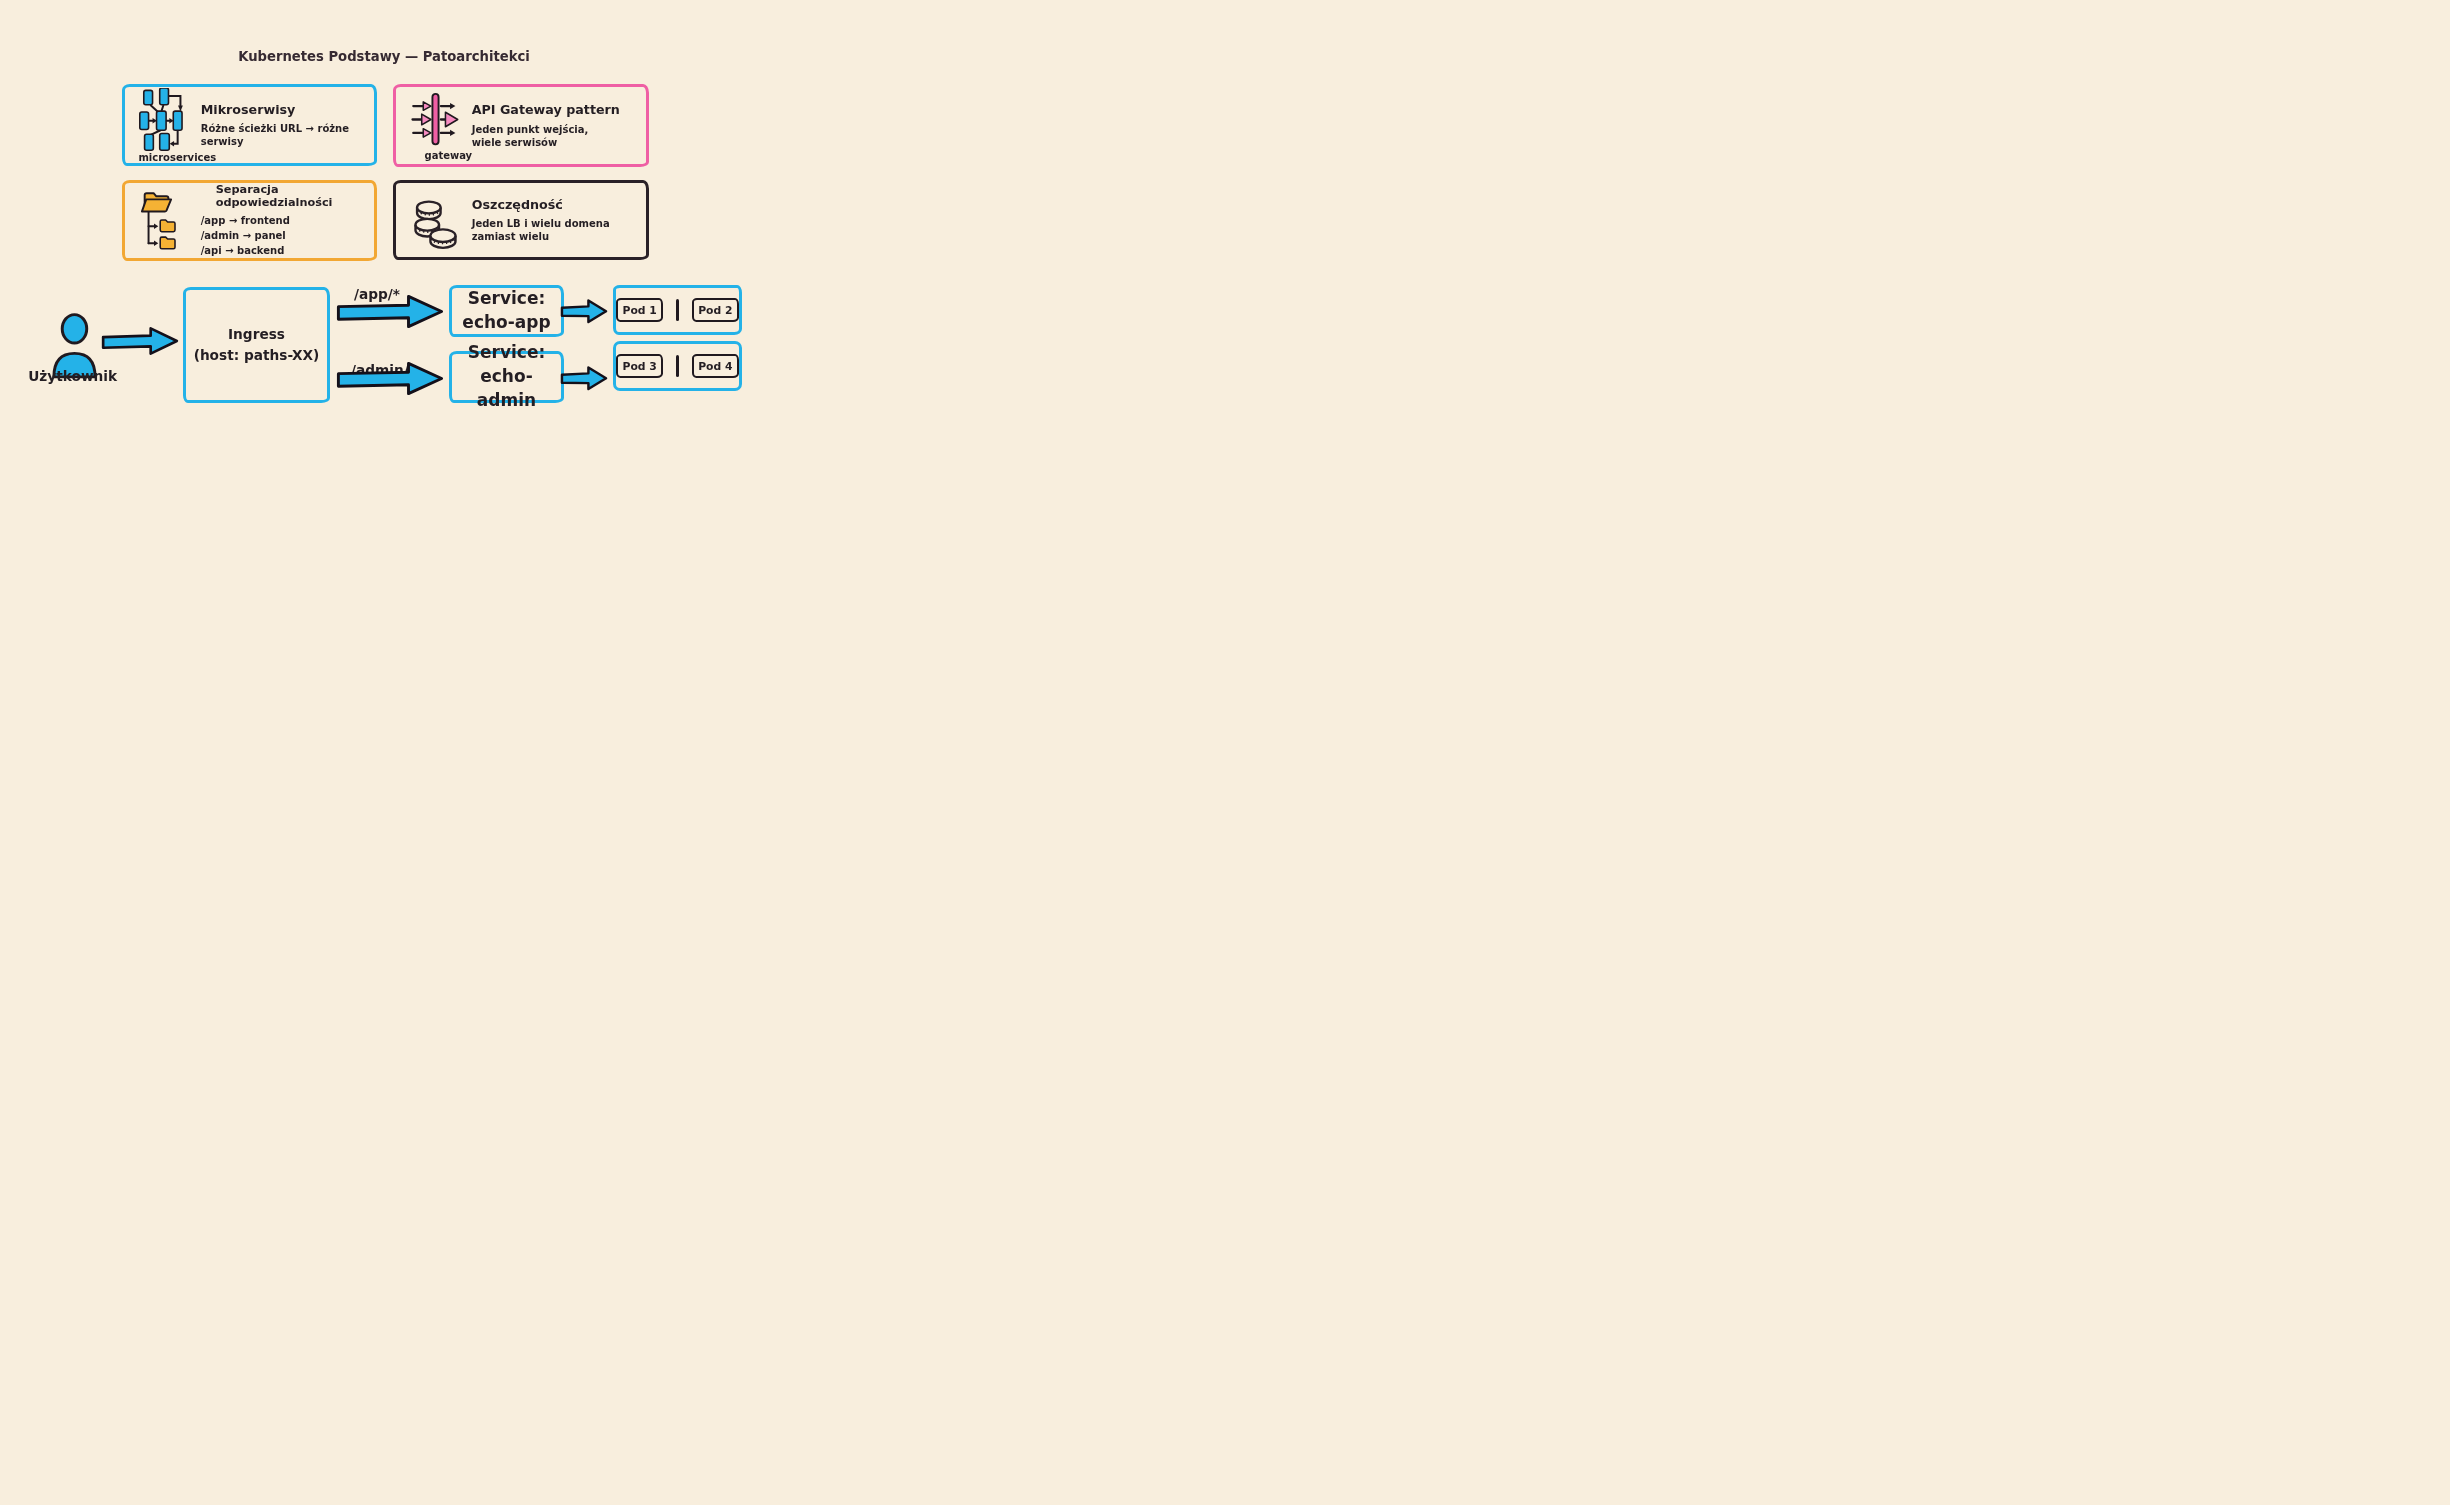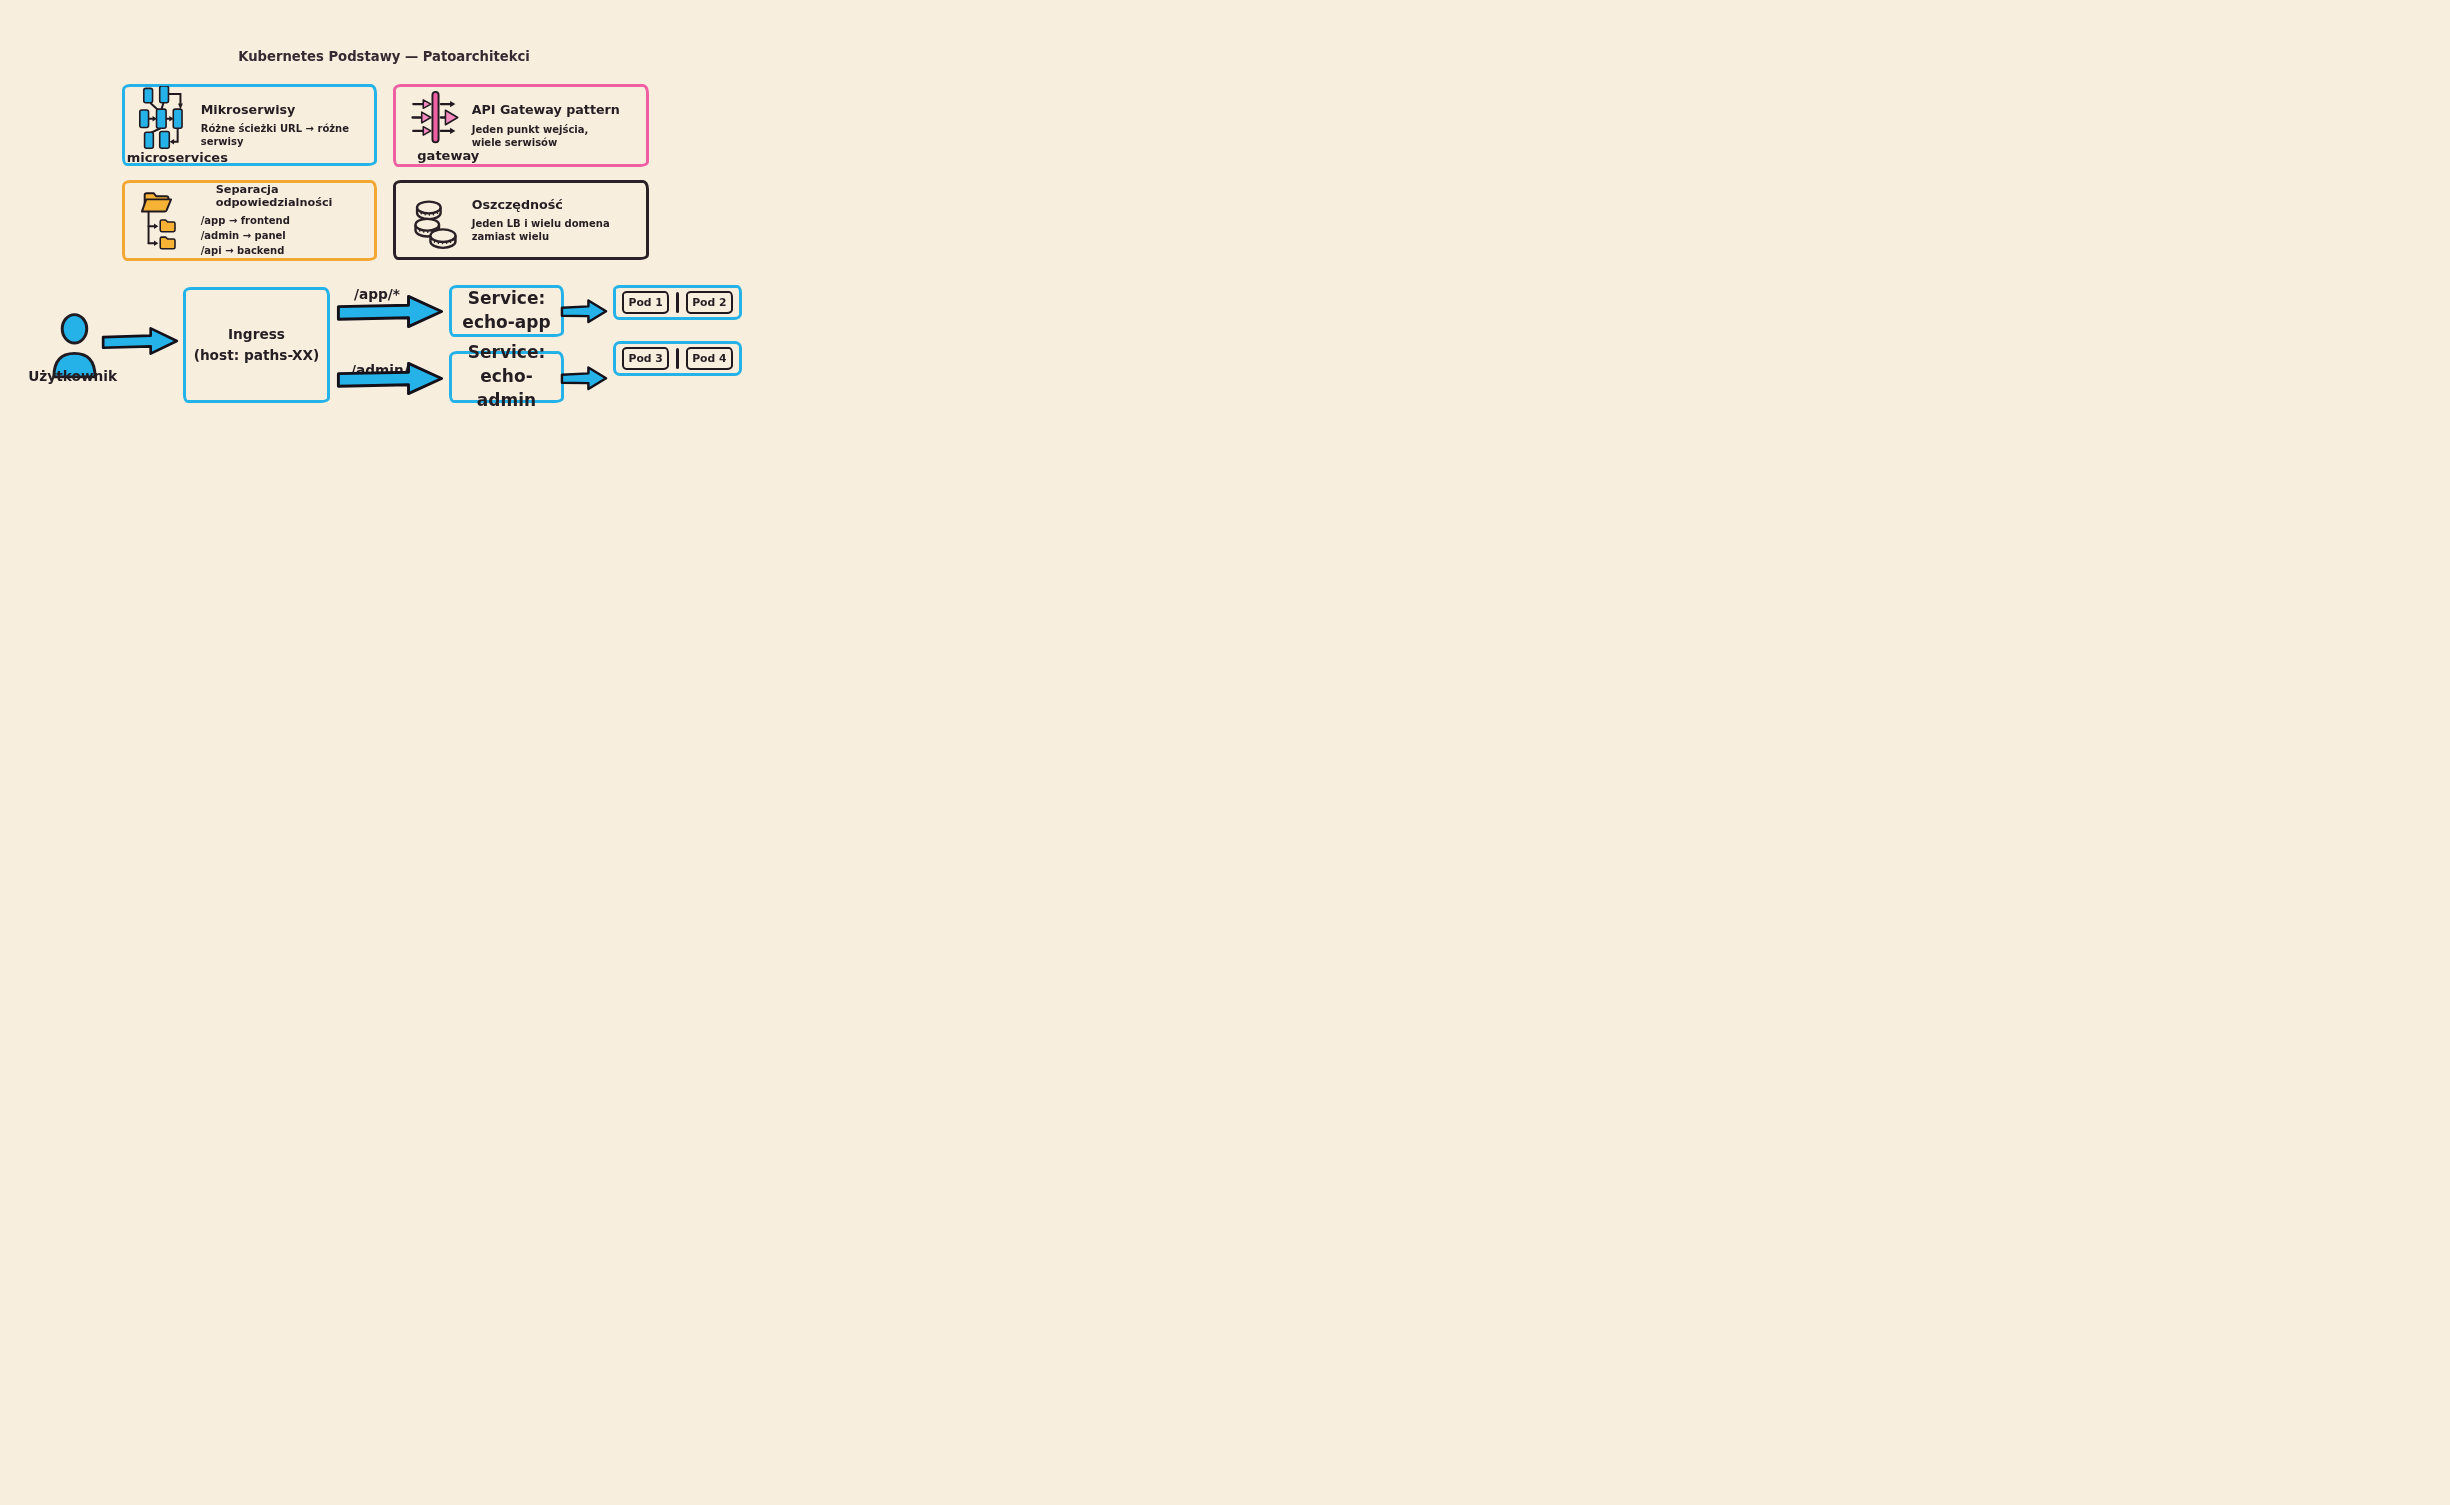--- a/index.html
+++ b/index.html
@@ -19,34 +19,34 @@
   .subtitle{position:absolute;left:0;right:0;top:49px;text-align:center;font-size:13.2px;color:#362a32;}
 
   .card{position:absolute;display:flex;align-items:center;gap:4.9px;padding:4.9px 7.8px;border-style:solid;border-width:3.4px;}
   .sketch{border-radius:7.8px 5.9px 8.8px 4.9px / 5.9px 8.8px 4.9px 7.8px;}
   .card.c1{left:122px;top:84px;width:255px;height:82px;border-color:var(--blue);}
   .card.c2{left:393px;top:84px;width:256px;height:83px;border-color:var(--pink);}
   .card.c3{left:122px;top:180px;width:255px;height:81px;border-color:var(--yellow);}
   .card.c4{left:393px;top:180px;width:256px;height:80px;border-color:var(--dark);}
 
   .icon-col{width:63px;min-width:63px;display:flex;flex-direction:column;align-items:center;justify-content:center;}
-  .icon-caption{font-size:13px;white-space:nowrap;margin-top:1px;padding-left:26px;}
+  .icon-caption{font-size:10px;white-space:nowrap;margin-top:1px;padding-left:26px;}
   .text-col{flex:1;display:flex;flex-direction:column;justify-content:center;}
   .card-title{font-size:12.7px;margin-bottom:5.9px;}
   .card.c3 .card-title{font-size:11.3px;margin-bottom:3.9px;margin-left:15px;}
   .card-line{font-size:10px;line-height:1.3;}
   .card.c3 .card-line{line-height:1.5;}
 
   .flow-label{position:absolute;font-size:13.7px;white-space:nowrap;}
   .box{position:absolute;display:flex;flex-direction:column;align-items:center;justify-content:center;border-style:solid;text-align:center;}
   .ingress{left:183px;top:287px;width:147px;height:116px;border-width:3.9px;border-color:var(--blue);font-size:13.7px;line-height:1.55;}
   .service{width:115px;height:52px;border-width:3.4px;border-color:var(--blue);font-size:17px;line-height:1.4;}
   .svc1{left:449px;top:285px;}
   .svc2{left:449px;top:351px;}
-  .pods{position:absolute;display:flex;align-items:center;justify-content:center;gap:7px;border:3.4px solid var(--blue);border-radius:6.9px 4.9px 7.8px 5.9px/4.9px 7.8px 5.9px 6.9px;width:129px;height:35px;}
+  .pods{position:absolute;display:flex;align-items:center;justify-content:center;gap:13px;border:3.4px solid var(--blue);border-radius:6.9px 4.9px 7.8px 5.9px/4.9px 7.8px 5.9px 6.9px;width:129px;height:50px;}
   .pods1{left:613px;top:285px;}
   .pods2{left:613px;top:341px;border-radius:7px;}
   .pod{border:2px solid #20191f;border-radius:4.9px 3.9px 5.9px 4.4px/3.9px 5.9px 4.4px 4.9px;padding:3.4px 4.4px;font-size:10.8px;white-space:nowrap;}
   .pod-sep{width:2.5px;height:21.6px;background:#20191f;border-radius:1.5px;}
 
   .abs{position:absolute;}
   svg{display:block;}
 </style>
 </head>
 <body>

